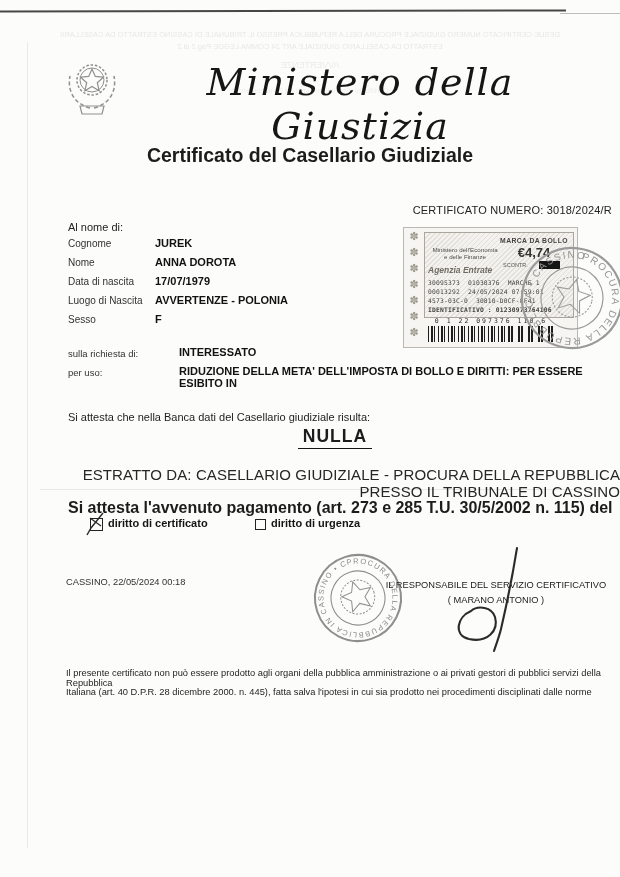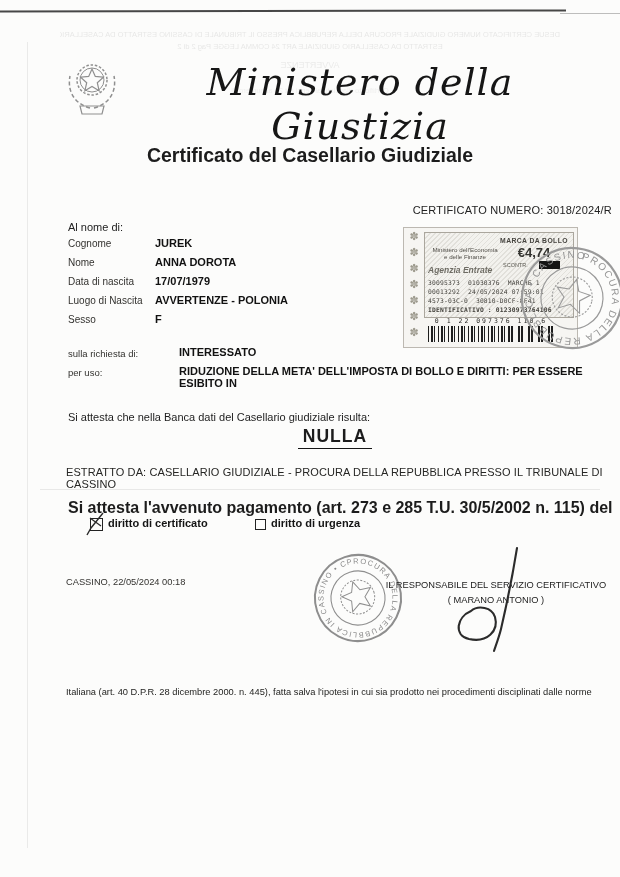--- a/index.html
+++ b/index.html
@@ -48,21 +48,21 @@
         #1d1d1d 3px 5px,transparent 5px 6.5px,#1d1d1d 6.5px 7.5px,transparent 7.5px 10px);}
   
   .stamp{color:#979797;}
   
   .req-label{left:68px;font-size:9.5px;color:#33322f;}
   .req-value{left:155px;font-size:11px;font-weight:bold;color:#121212;margin-left:24px;}
   .attest-intro{left:68px;top:411px;font-size:11px;color:#1d1d1d;}
   .nulla-wrap{left:50px;right:0;top:426px;text-align:center;}
   .nulla{display:inline-block;font-size:17.5px;font-weight:bold;letter-spacing:1px;
          border-bottom:1.6px solid #141414;padding:0 5px 1px;}
-  .estratto{left:66px;top:466px;font-size:11px;letter-spacing:.1px;color:#262624;}
+  .estratto{left:66px;top:466px;font-size:15px;letter-spacing:.1px;color:#262624;text-align:right;}
   .hairline{left:40px;top:489px;width:560px;height:1px;background:rgba(0,0,0,.08);}
   
   .pay-intro{left:68px;top:499px;font-size:16px;font-weight:bold;}
   .cbox{border:1.3px solid #222;background:transparent;}
   .cbox1{left:90px;top:518px;width:11px;height:11px;}
   .cbox2{left:255px;top:519px;width:9px;height:9px;border-width:1.1px;}
   .cbox-label{font-size:11px;font-weight:bold;color:#151515;}
   .cl1{left:108px;top:517px;}
   .cl2{left:271px;top:517px;}
   
@@ -196,15 +196,16 @@
   <div class="abs resp-name">( MARANO ANTONIO )</div>
   <div class="abs resp-title">IL RESPONSABILE DEL SERVIZIO CERTIFICATIVO</div>
 
   <svg class="abs" style="left:445px;top:545px" width="100" height="110" viewBox="0 0 100 110">
     <g fill="none" stroke="#2b2b2b" stroke-width="2.1" stroke-linecap="round">
       <path d="M72,3 C68,28 62,58 56,84 C54,92 51,100 49,106"></path>
       <path d="M26,66 C12,72 8,90 24,94 C42,98 54,86 50,72 C47,62 33,60 26,66"></path>
     </g>
   </svg>
 
+  <div class="abs foot f1">Il presente certificato non può essere prodotto agli organi della pubblica amministrazione o ai privati gestori di pubblici servizi della Repubblica</div>
   <div class="abs foot f2">Italiana (art. 40 D.P.R. 28 dicembre 2000. n. 445), fatta salva l'ipotesi in cui sia prodotto nei procedimenti disciplinati dalle norme</div>
 
 </div>
 
 </body></html>

